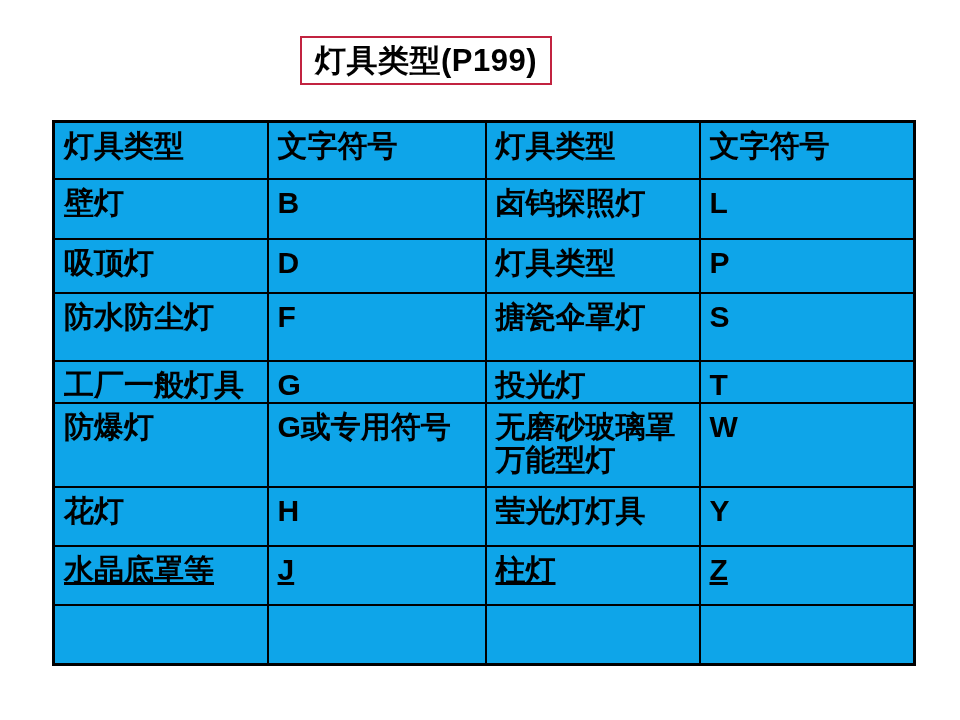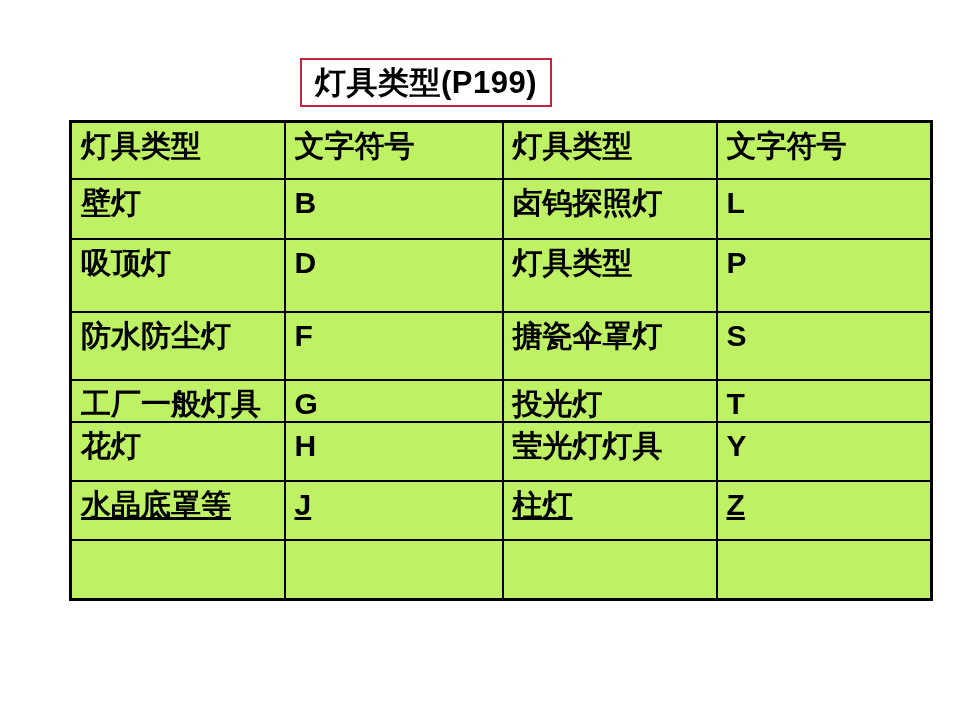--- a/index.html
+++ b/index.html
@@ -16,64 +16,64 @@
     color: #000000;
   }
   .slide {
     position: absolute;
     inset: 0;
     background: #ffffff;
   }
   .title-box {
     position: absolute;
     left: 300px;
-    top: 58px;
+    top: 36px;
     width: 252px;
     height: 49px;
     box-sizing: border-box;
     border: 2px solid #c22340;
     display: flex;
     align-items: center;
     justify-content: center;
     background: #ffffff;
   }
   .title-box .title-text {
     font-size: 31px;
     font-weight: bold;
     color: #000000;
     white-space: nowrap;
     letter-spacing: 0.5px;
   }
   table.lamp-table {
     position: absolute;
-    left: 69px;
+    left: 52px;
     top: 120px;
     width: 861px;
     border-collapse: collapse;
     table-layout: fixed;
     border: 3px solid #000000;
-    background: #bef264;
+    background: #0ea5e9;
   }
   table.lamp-table th,
   table.lamp-table td {
     border: 2px solid #000000;
     vertical-align: top;
     text-align: left;
     padding: 6px 6px 0 9px;
     font-size: 30px;
     font-weight: bold;
     line-height: 1.13;
     color: #000000;
     overflow: hidden;
     box-sizing: border-box;
     word-break: break-all;
   }
   tr.r-header { height: 57px; }
   tr.r0 { height: 60px; }
-  tr.r1 { height: 73px; }
+  tr.r1 { height: 54px; }
   tr.r2 { height: 68px; }
   tr.r3 { height: 42px; }
   tr.r4 { height: 84px; }
   tr.r5 { height: 59px; }
   tr.r6 { height: 59px; text-decoration: underline; }
   tr.r7 { height: 60px; }
 </style>
 </head>
 <body>
 
@@ -114,20 +114,26 @@
         <td>F</td>
         <td>搪瓷伞罩灯</td>
         <td>S</td>
       </tr>
       <tr class="r3">
         <td>工厂一般灯具</td>
         <td>G</td>
         <td>投光灯</td>
         <td>T</td>
       </tr>
+      <tr class="r4">
+        <td>防爆灯</td>
+        <td>G或专用符号</td>
+        <td>无磨砂玻璃罩万能型灯</td>
+        <td>W</td>
+      </tr>
       <tr class="r5">
         <td>花灯</td>
         <td>H</td>
         <td>莹光灯灯具</td>
         <td>Y</td>
       </tr>
       <tr class="r6">
         <td>水晶底罩等</td>
         <td>J</td>
         <td>柱灯</td>

